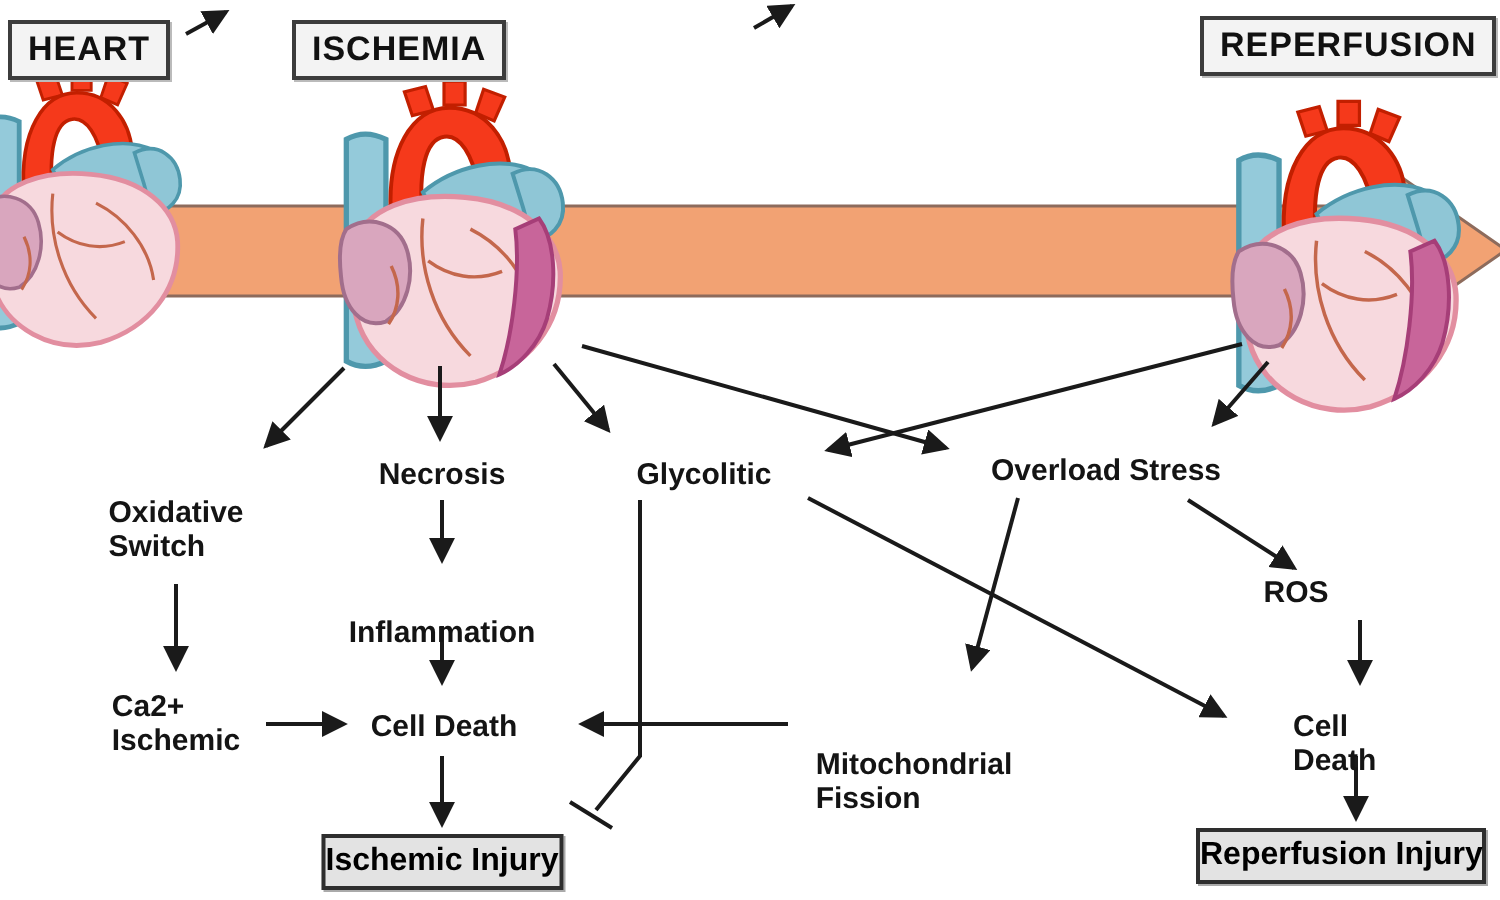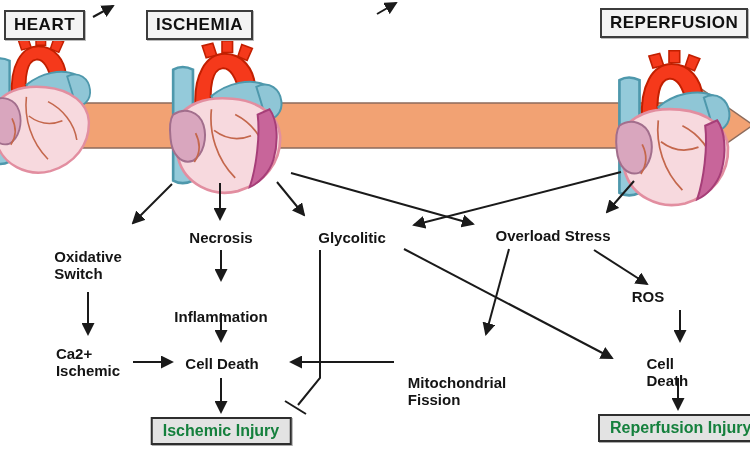--- a/index.html
+++ b/index.html
@@ -12,21 +12,21 @@
     position:absolute;border:2px solid #3c3c3c;background:#f3f3f3;
     padding:3px 8px;font-size:17px;font-weight:bold;letter-spacing:.5px;
     color:#111;white-space:nowrap;box-shadow:1px 1px 0 #bbb;
   }
   .node{
     position:absolute;transform:translateX(-50%);text-align:left;
     font-weight:bold;font-size:15px;line-height:17px;white-space:pre-line;color:#141414;
   }
   .injury{
     position:absolute;border:2px solid #2e2e2e;background:#e3e3e3;
-    padding:3px 10px;font-size:16px;font-weight:bold;white-space:nowrap;color:#15803d;
+    padding:3px 0;font-size:16px;font-weight:bold;white-space:nowrap;color:#000000;
     box-shadow:1px 1px 0 #aaa;
   }
   .center-anchor{transform:translateX(-50%);}
 </style>
 </head>
 <body>
 
 <div id="canvas">
 
   <svg class="layer" viewBox="0 0 750 450">

